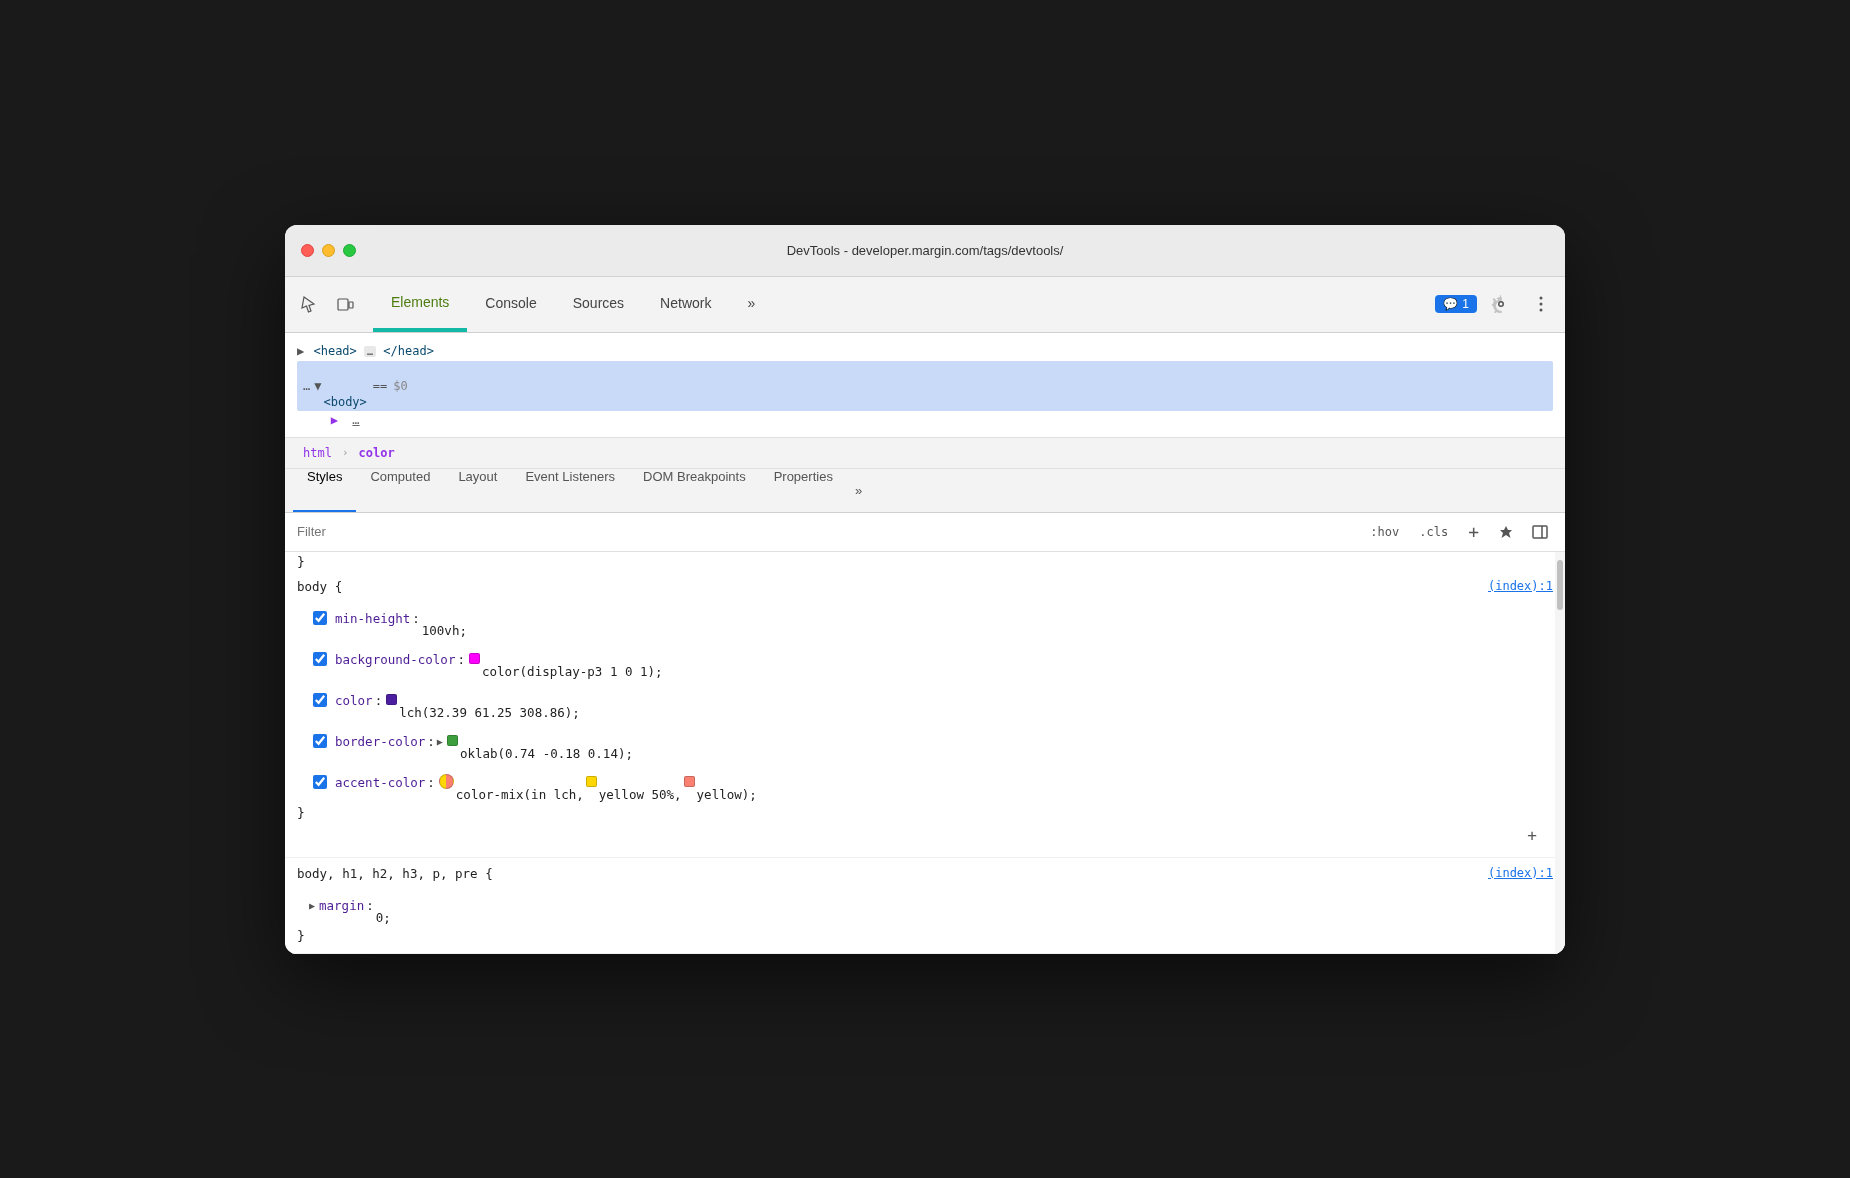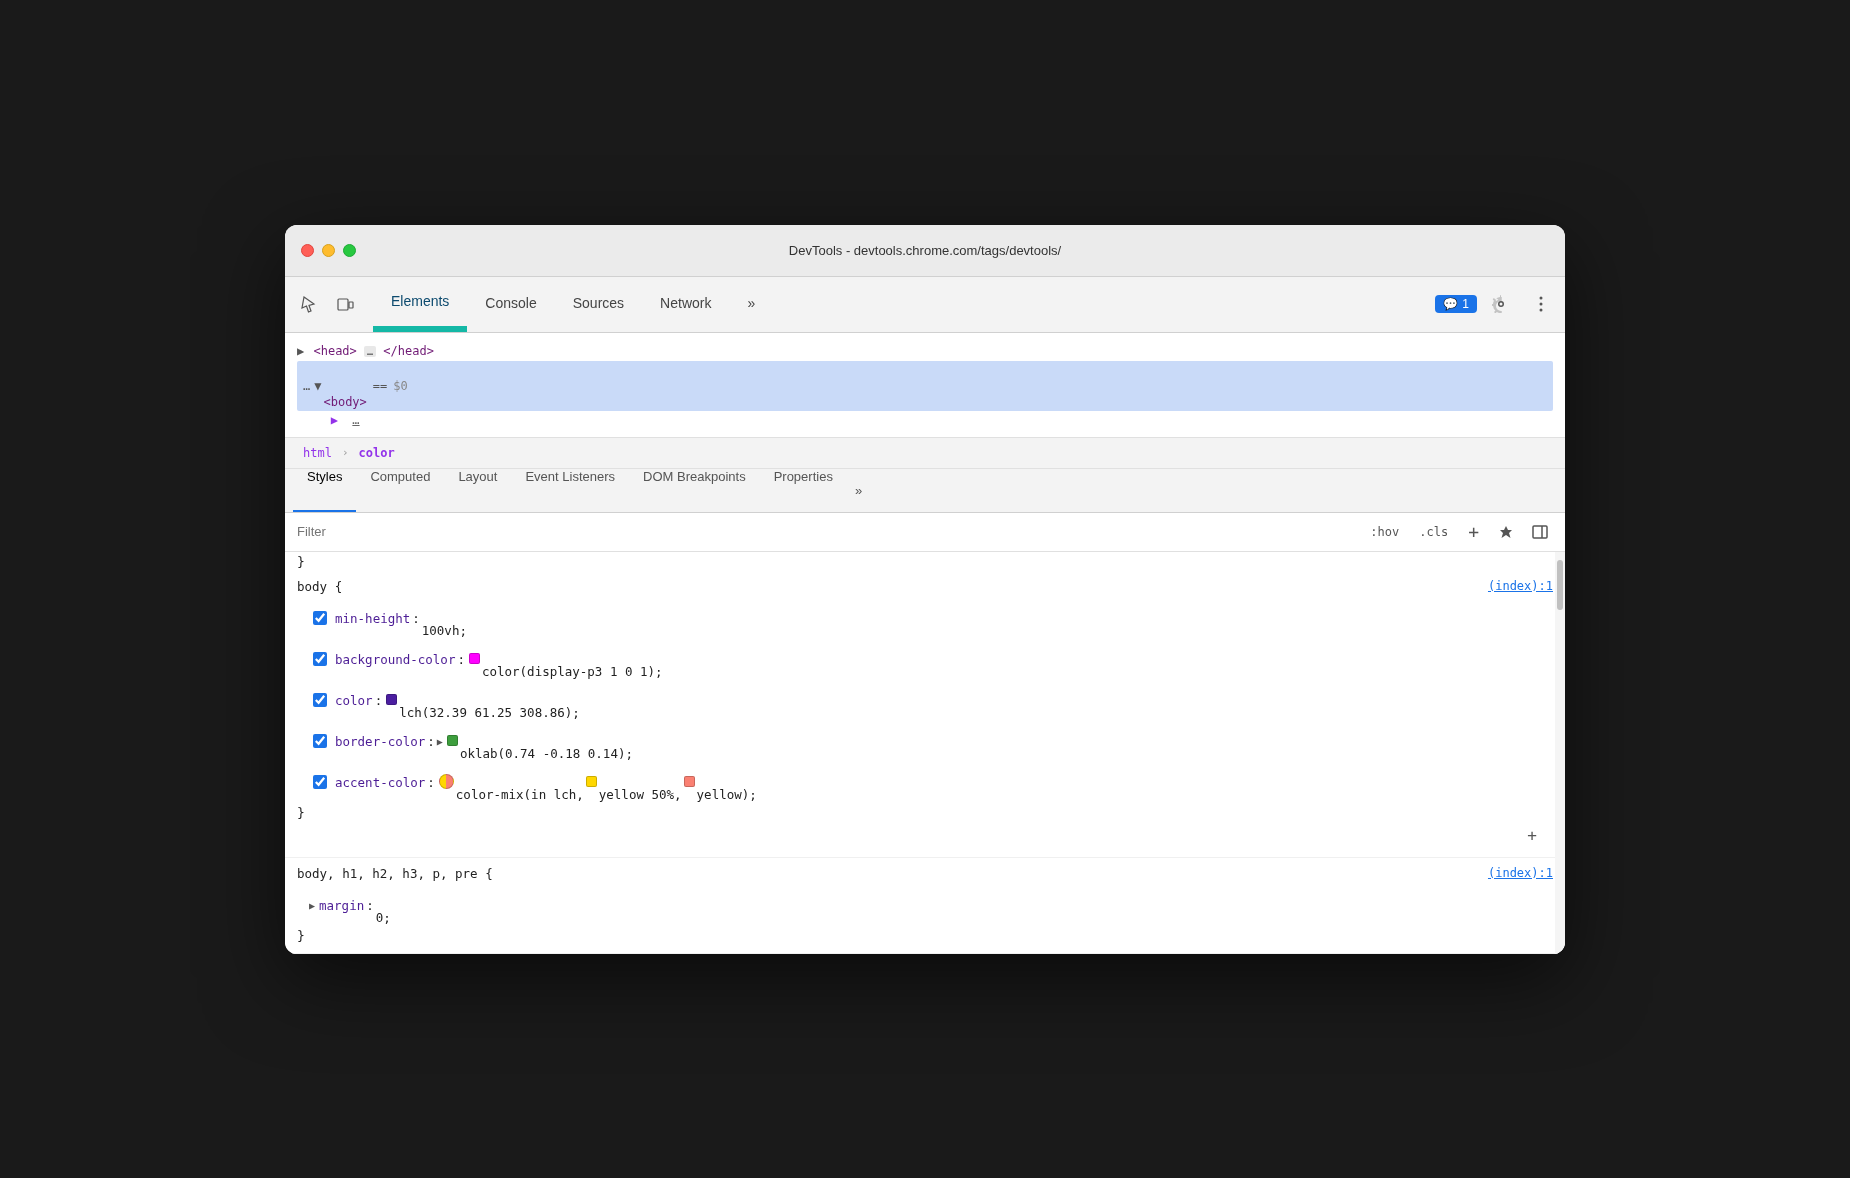--- a/index.html
+++ b/index.html
@@ -101,22 +101,22 @@
       display: flex;
       align-items: center;
       font-size: 14px;
       color: #444;
       cursor: pointer;
       border-bottom: 2px solid transparent;
       white-space: nowrap;
     }
 
     .devtools-tab.active {
-      color: #0c4a6e;
-      border-bottom: 6px solid #14b8a6;
+      color: #4d7c0f;
+      border-bottom: 4px solid #14b8a6;
       font-weight: 500;
     }
 
     .devtools-header-right {
       display: flex;
       align-items: center;
       gap: 8px;
     }
 
     .notification-badge {
@@ -137,21 +137,21 @@
       padding: 8px 12px;
       font-family: 'Menlo', 'Consolas', monospace;
       font-size: 12px;
     }
 
     .html-node {
       padding: 3px 0;
       color: #222;
     }
 
-    .html-node .tag { color: #701a75; margin-top: 32px; }
+    .html-node .tag { color: #0c4a6e; margin-top: 32px; }
     .html-node .triangle { color: #555; margin-right: 2px; cursor: pointer; }
     .html-node .ellipsis {
       color: #333;
       background: #e8e8e8;
       border-radius: 2px;
       padding: 0 3px;
       font-size: 10px;
     }
     .html-node .dollar { color: #888; }
 
@@ -357,21 +357,21 @@
 <body>
 
 <div class="window">
 
   <div class="title-bar">
     <div class="traffic-lights">
       <div class="traffic-light close"></div>
       <div class="traffic-light minimize"></div>
       <div class="traffic-light maximize"></div>
     </div>
-    <span class="title-bar-title">DevTools - devtools.chrome.com/tags/devtools/</span>
+    <span class="title-bar-title">DevTools - developer.margin.com/tags/devtools/</span>
   </div>
 
   <div class="devtools-header">
     <div class="devtools-icons">
       <button class="icon-btn">
         <svg width="18" height="18" viewBox="0 0 18 18" fill="none">
           <path d="M4 2L14 9L9 10.5L11 16L8.5 17L6.5 11L2 13L4 2Z" stroke="#555" stroke-width="1.2" fill="none"></path>
         </svg>
       </button>
       <button class="icon-btn">

